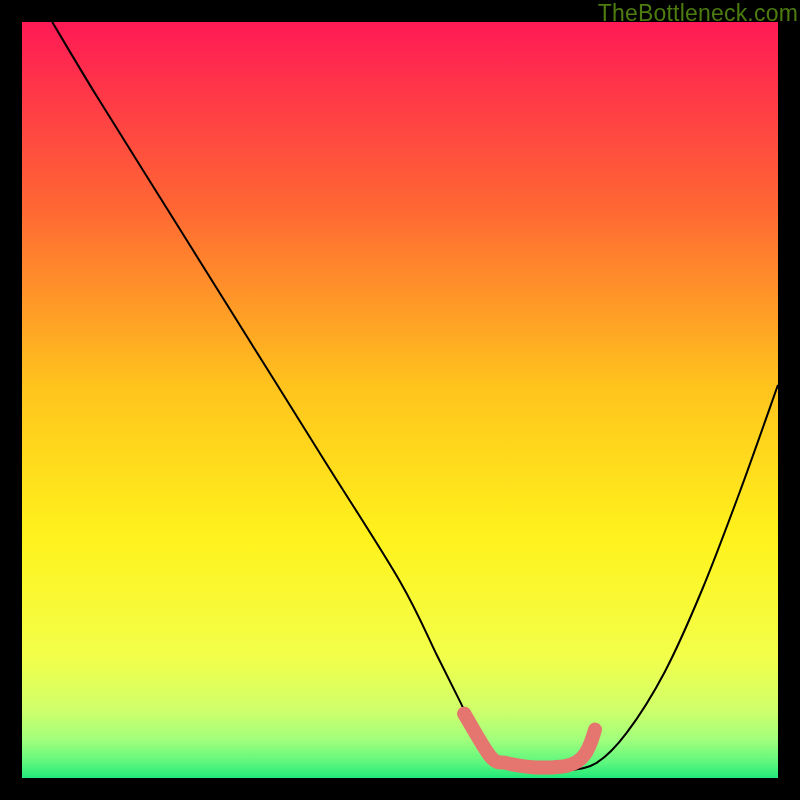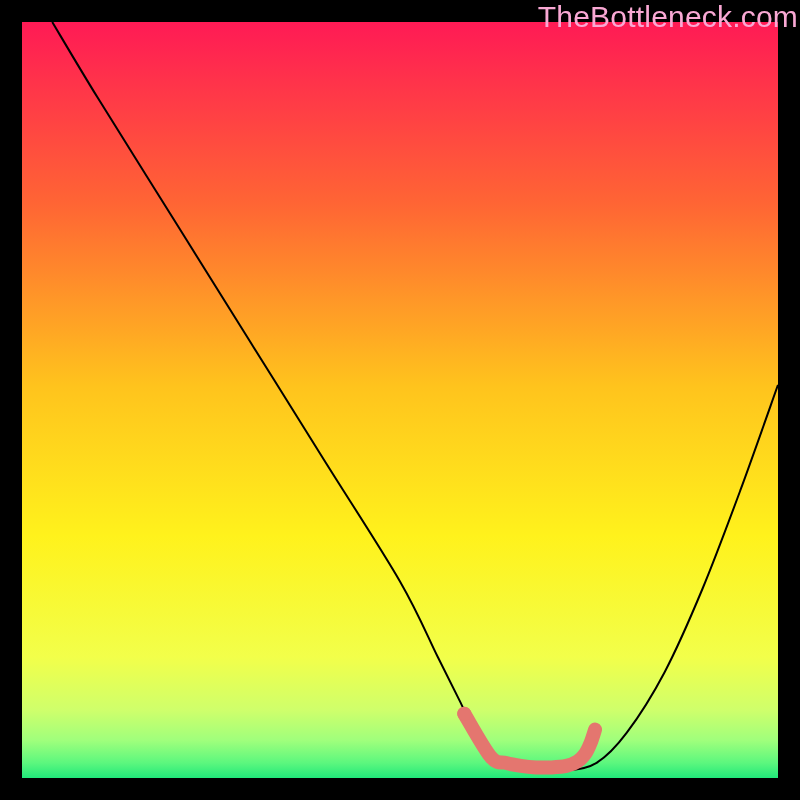--- a/index.html
+++ b/index.html
@@ -23,22 +23,22 @@
     position: absolute;
     left: 0;
     top: 0;
     width: 756px;
     height: 756px;
   }
   .watermark {
     position: absolute;
     top: 0px;
     right: 2px;
-    color: #f9a8d4;
-    font-size: 30px;
+    color: #4d7c0f;
+    font-size: 23px;
     font-weight: 500;
     letter-spacing: 0.2px;
   }
 </style>
 </head>
 <body>
 
 <div class="frame">
   <svg class="plot-area" viewBox="0 0 756 756">
     <defs>

